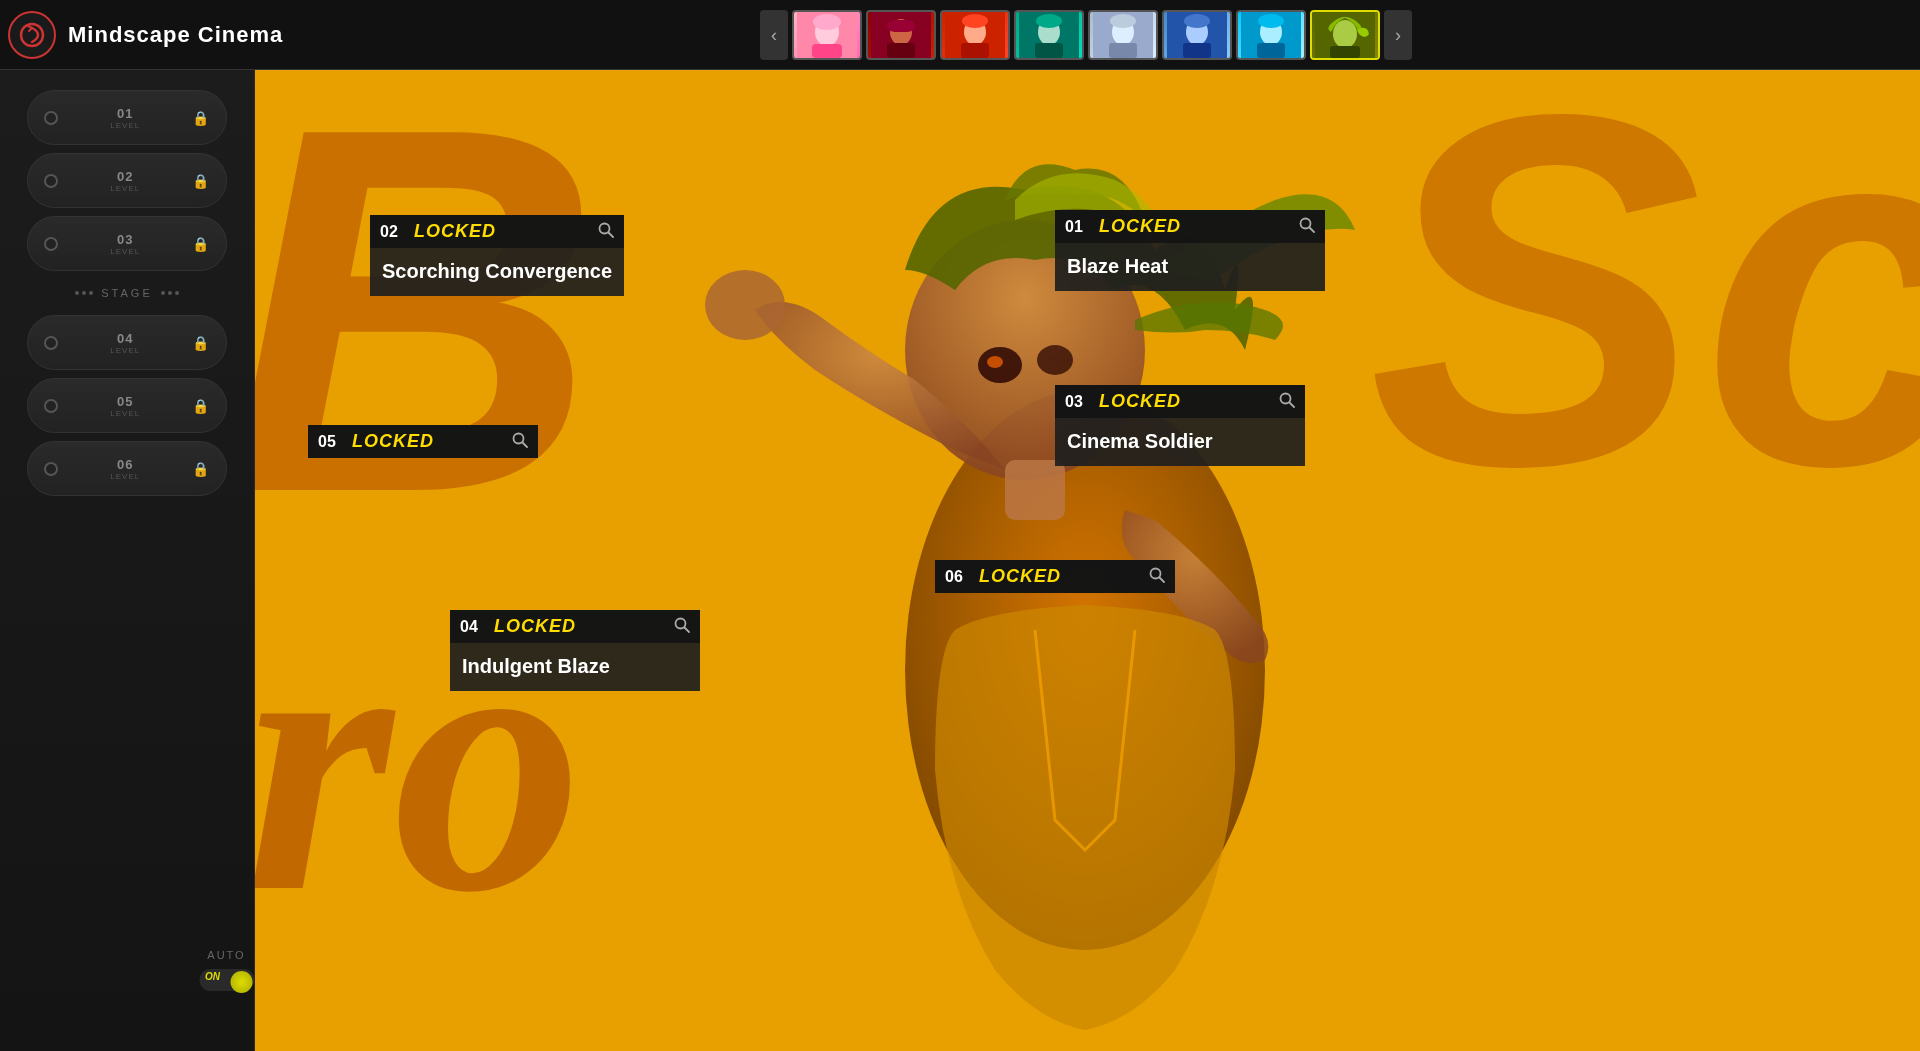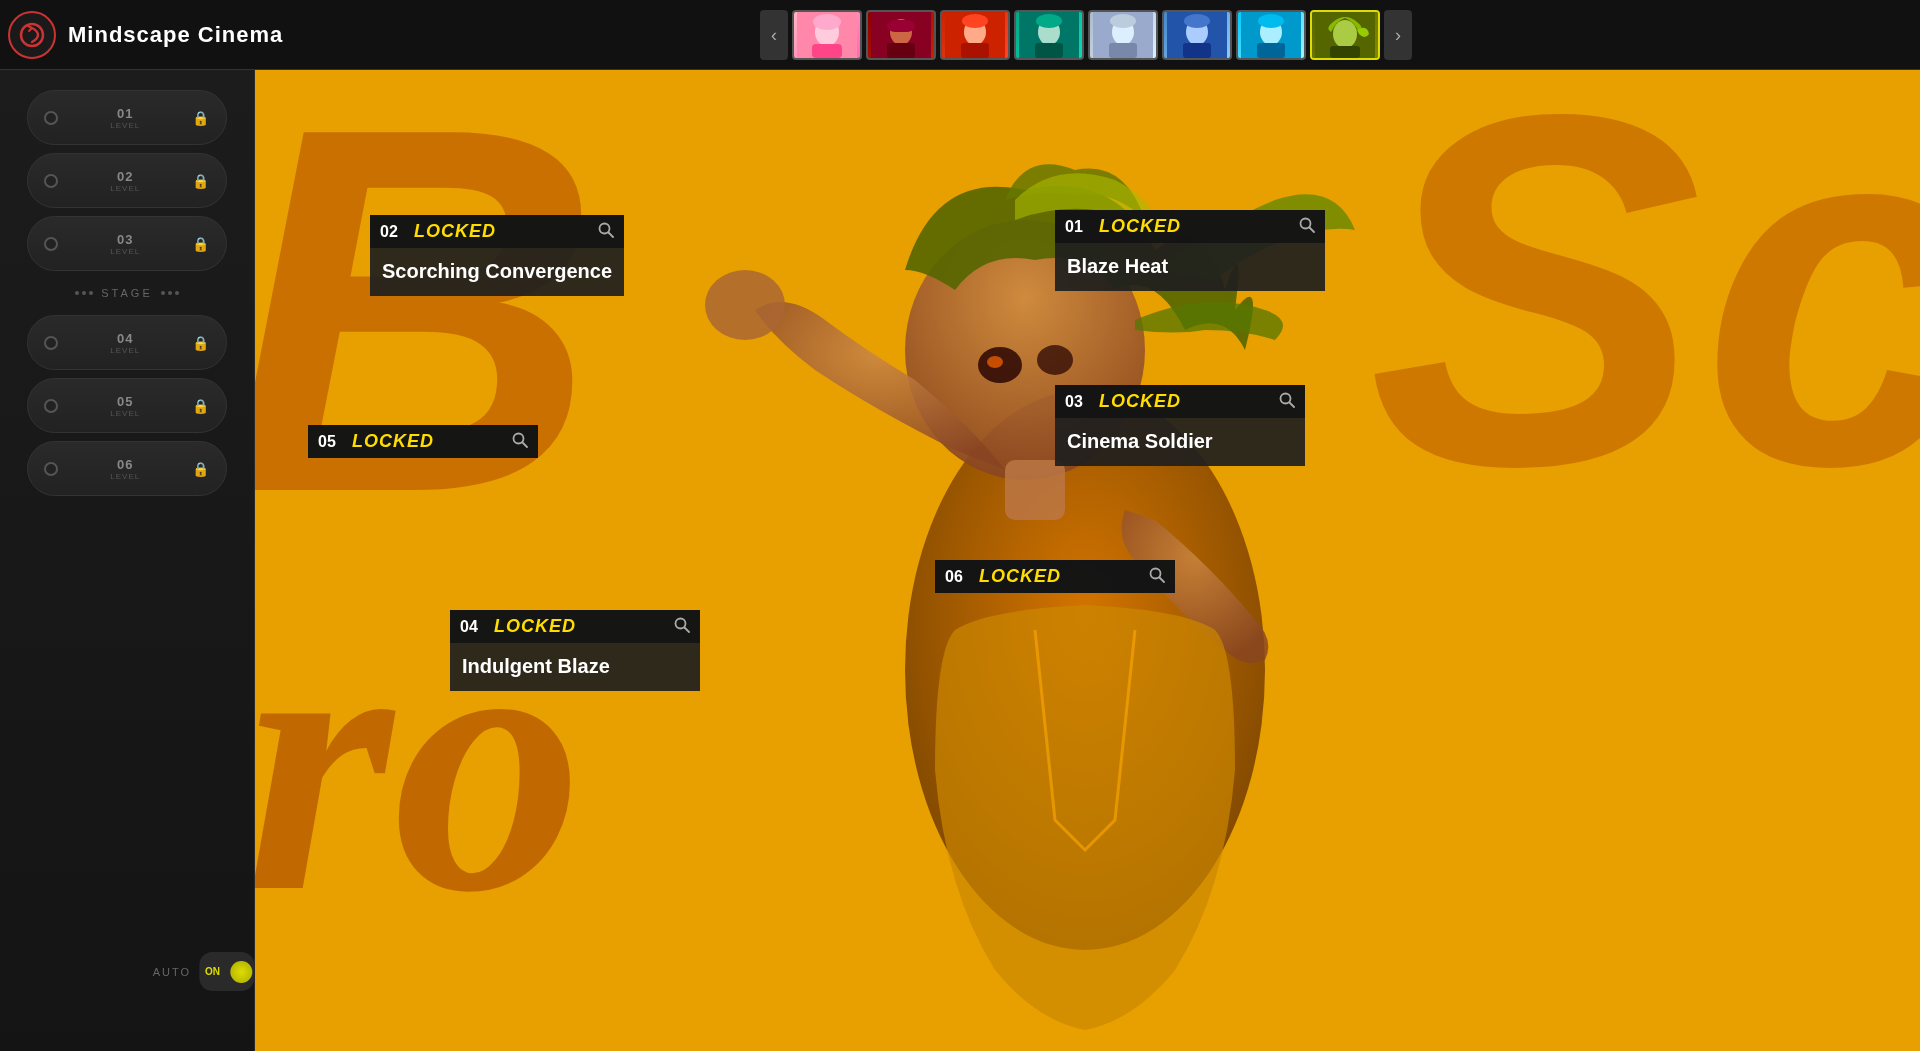--- a/index.html
+++ b/index.html
@@ -195,28 +195,29 @@
       align-items: center;
       gap: 8px;
     }
     .auto-label {
       color: #666;
       font-size: 11px;
       letter-spacing: 2px;
     }
     .toggle-pill {
       width: 55px;
-      height: 39px;
+      height: 22px;
       background: #333;
       border-radius: 13px;
       display: flex;
-      align-items: center;
+      align-items: flex-start;
       padding: 2px;
       cursor: pointer;
       position: relative;
+      font-style: italic;
     }
     .toggle-pill.on {
       background: #2a2a2a;
     }
     .toggle-on-label {
       color: #dddd00;
       font-size: 10px;
       font-weight: bold;
       margin-left: 4px;
     }
@@ -504,21 +505,21 @@
     <span class="sidebar-lock">🔒</span>
   </div>
   <div class="sidebar-item">
     <div class="sidebar-dot"></div>
     <div class="sidebar-level-badge">
       <span class="sidebar-num">06</span>
       <span class="sidebar-label">LEVEL</span>
     </div>
     <span class="sidebar-lock">🔒</span>
   </div>
-  <div class="auto-toggle" style="position:relative;margin-top:auto;margin-bottom:30px;">
+  <div class="auto-toggle" style="position:relative;margin-top:auto;margin-bottom:30px;flex-direction:column;">
     <span class="auto-label">AUTO</span>
     <div class="toggle-pill on">
       <span class="toggle-on-label">ON</span>
       <div class="toggle-circle"></div>
     </div>
   </div>
 </div>
 
 <div class="main-content">
 

